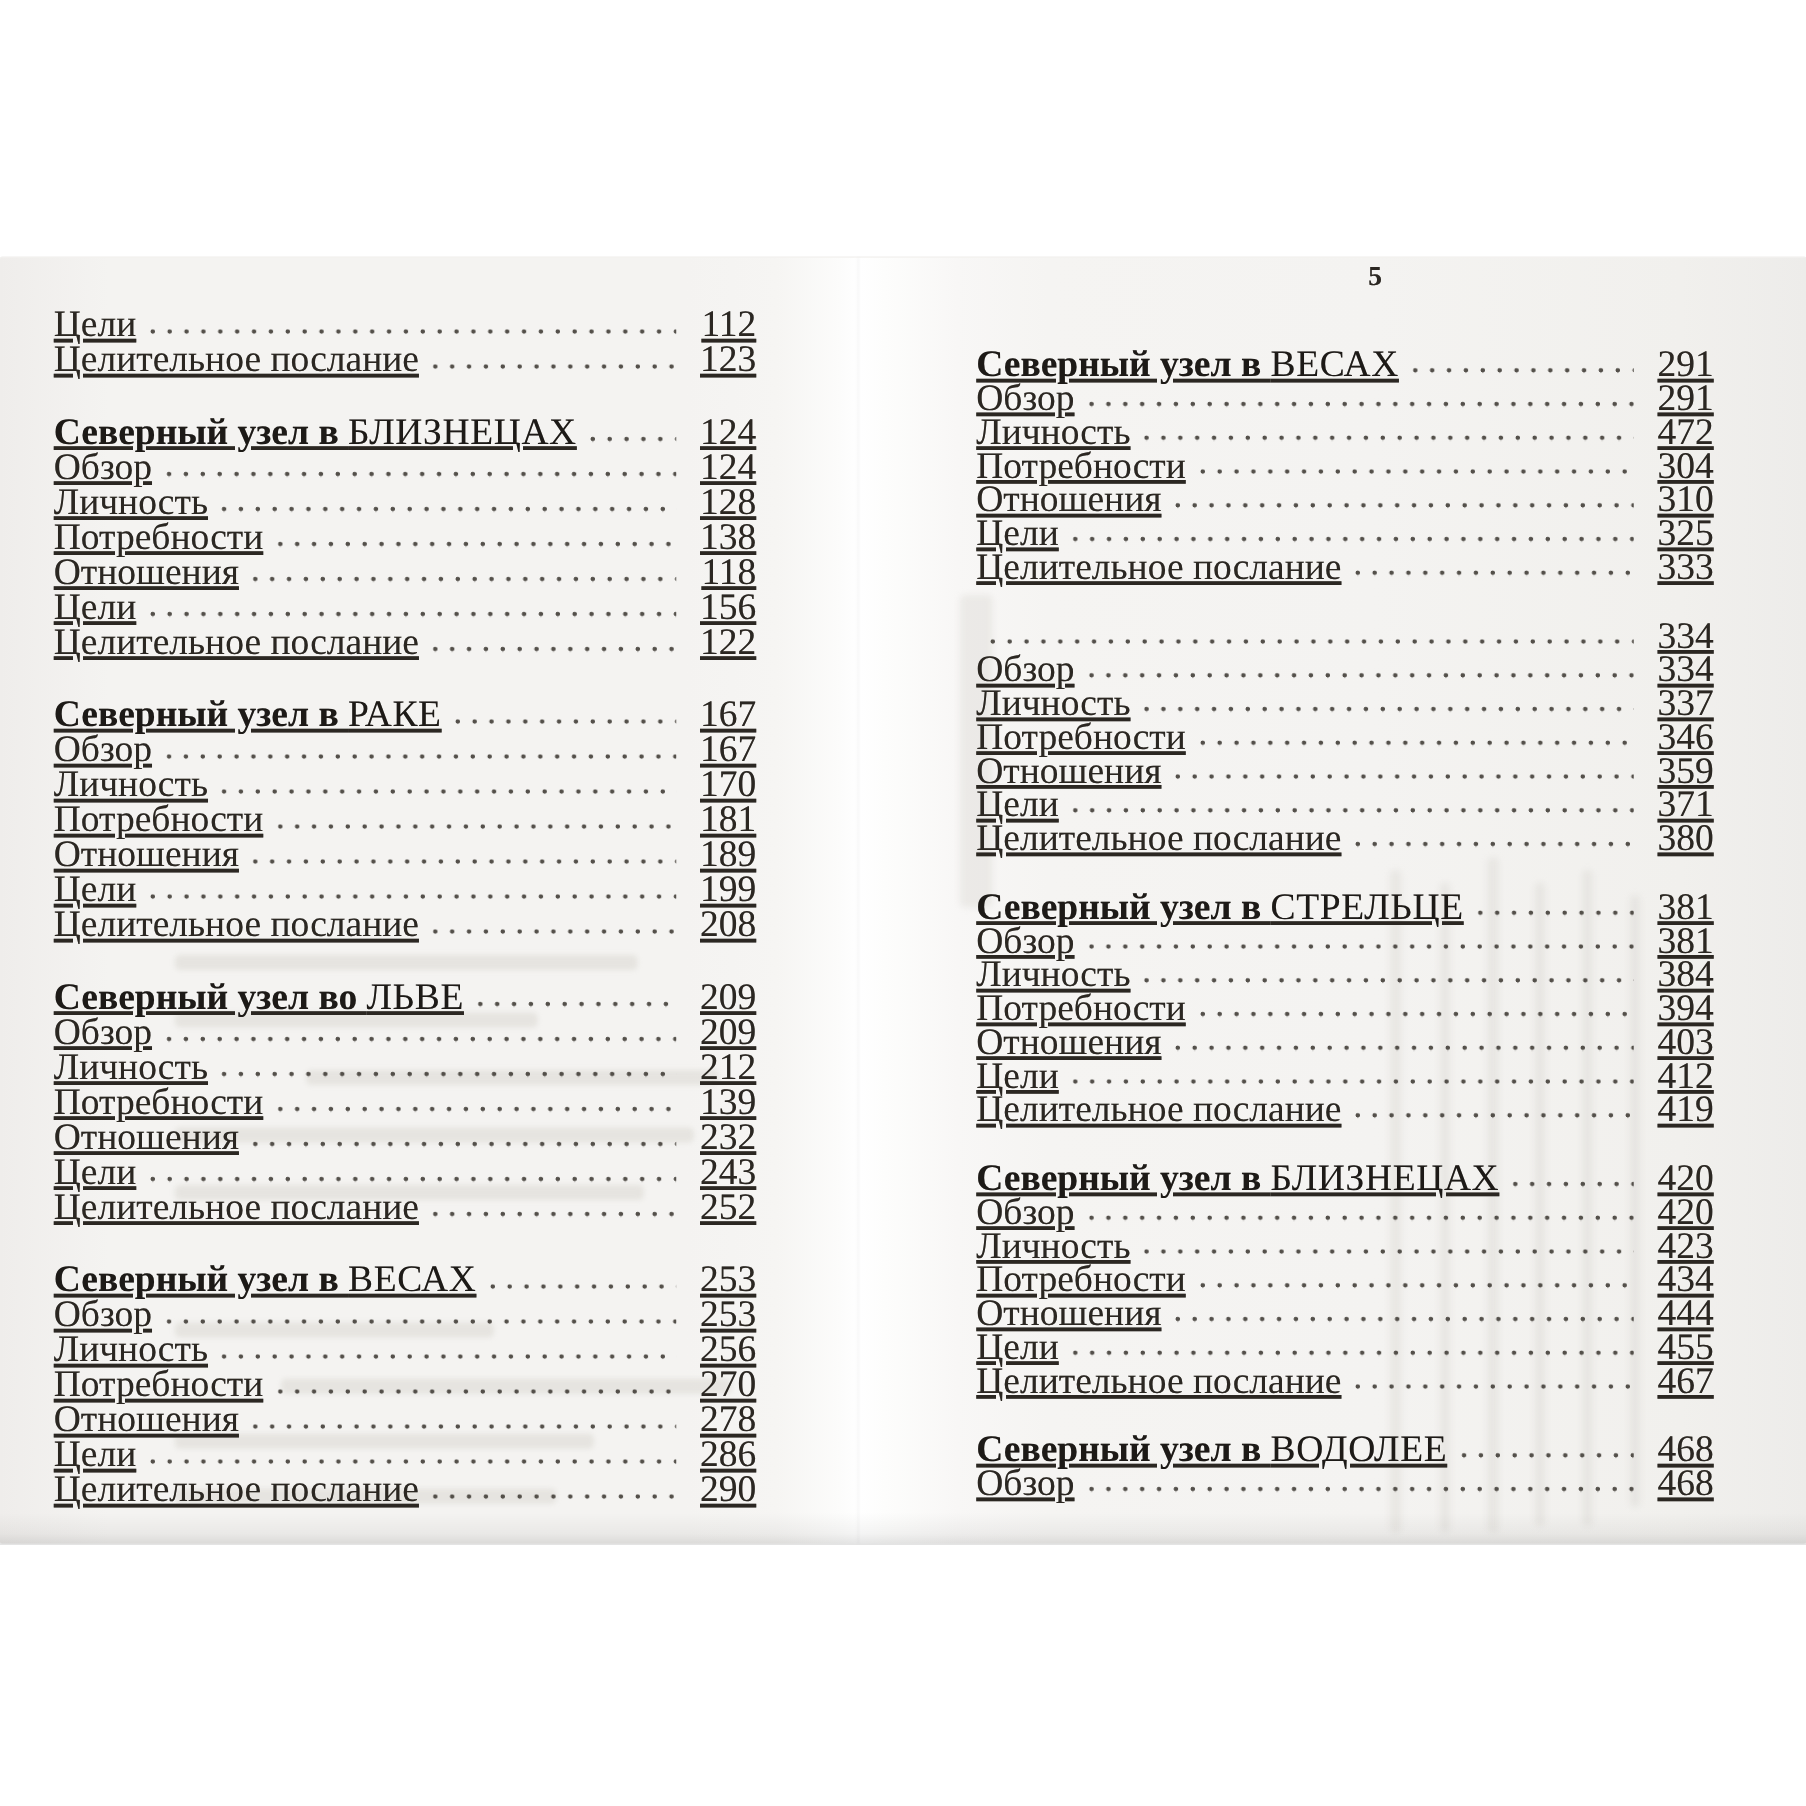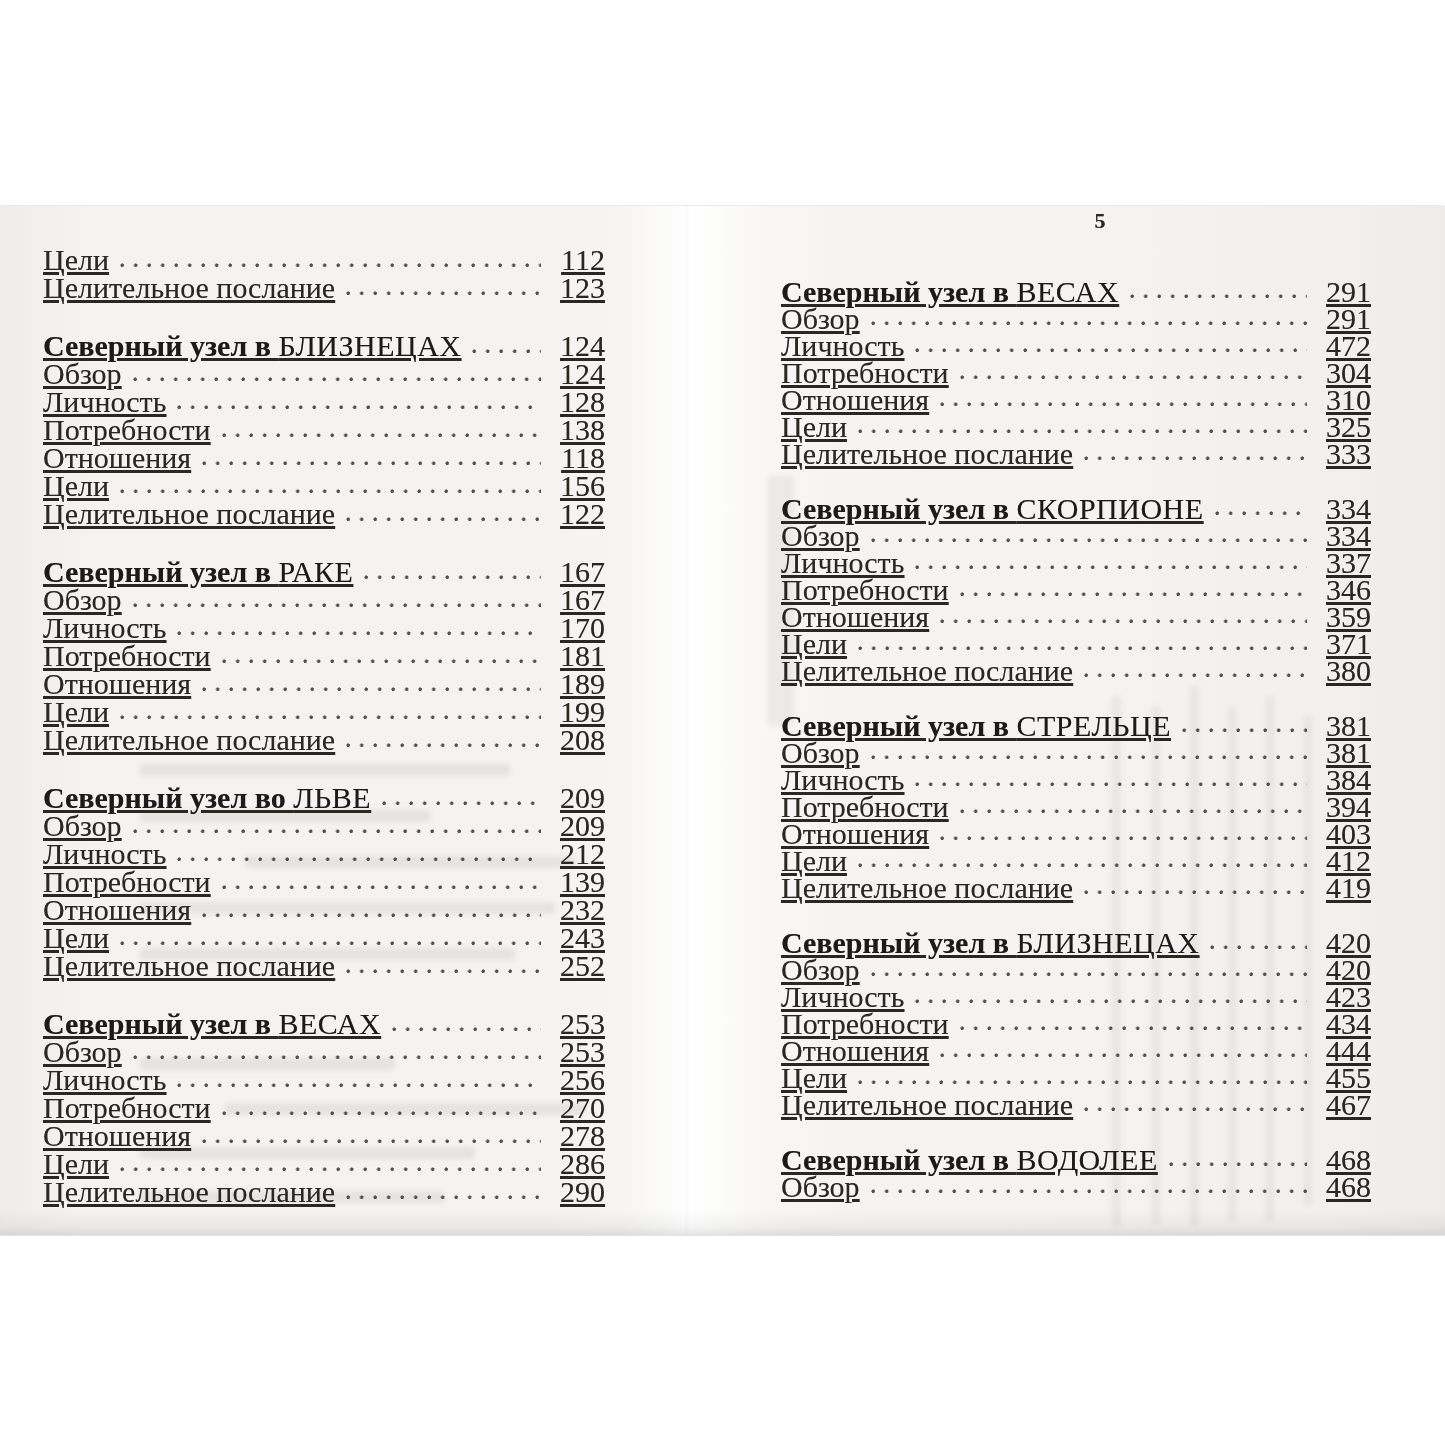--- a/index.html
+++ b/index.html
@@ -271,21 +271,20 @@
     <span class="label"><b class="prefix"></b><span class="sign"></span><span class="plain">Цели</span></span>
     <span class="dots"></span>
     <span class="num">325</span>
   </div>
       <div class="row">
     <span class="label"><b class="prefix"></b><span class="sign"></span><span class="plain">Целительное послание</span></span>
     <span class="dots"></span>
     <span class="num">333</span>
   </div>
       <div class="row header gap">
-    <span class="label"><b class="prefix">Северный узел в&nbsp;</b><span class="sign">СКОРПИОНЕ</span><span class="plain"></span></span>
     <span class="dots"></span>
     <span class="num">334</span>
   </div>
       <div class="row">
     <span class="label"><b class="prefix"></b><span class="sign"></span><span class="plain">Обзор</span></span>
     <span class="dots"></span>
     <span class="num">334</span>
   </div>
       <div class="row">
     <span class="label"><b class="prefix"></b><span class="sign"></span><span class="plain">Личность</span></span>

